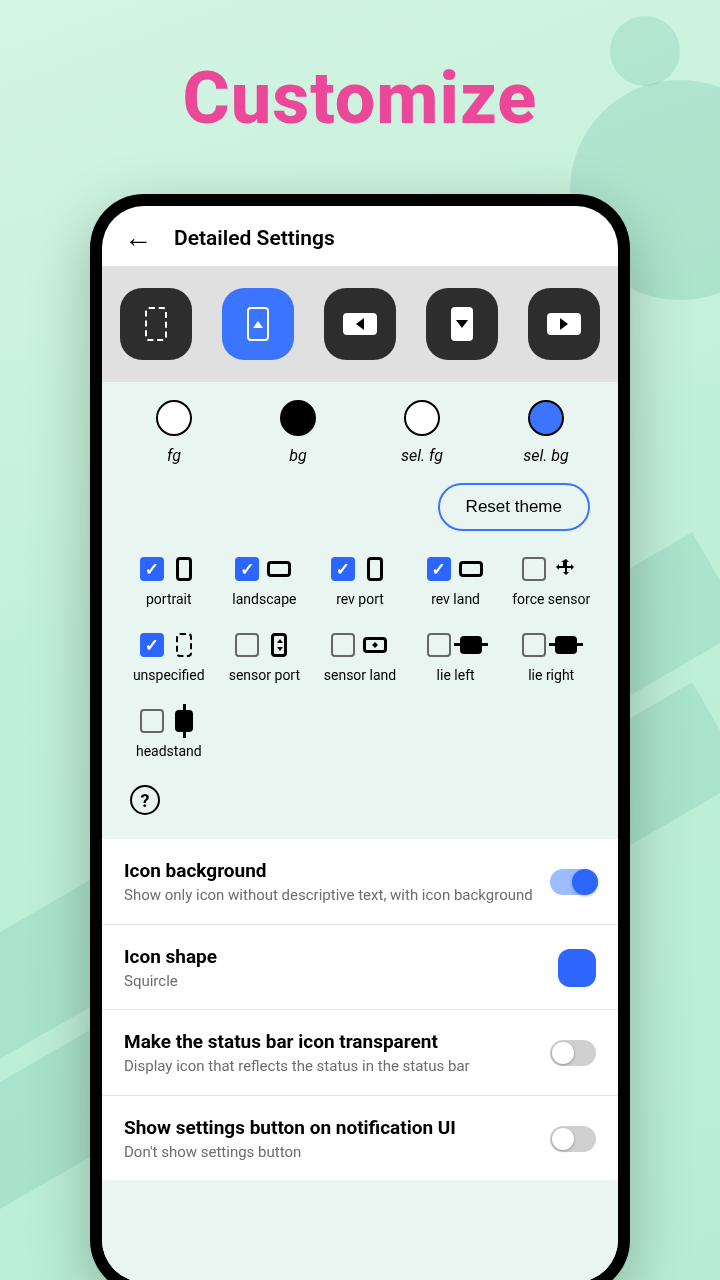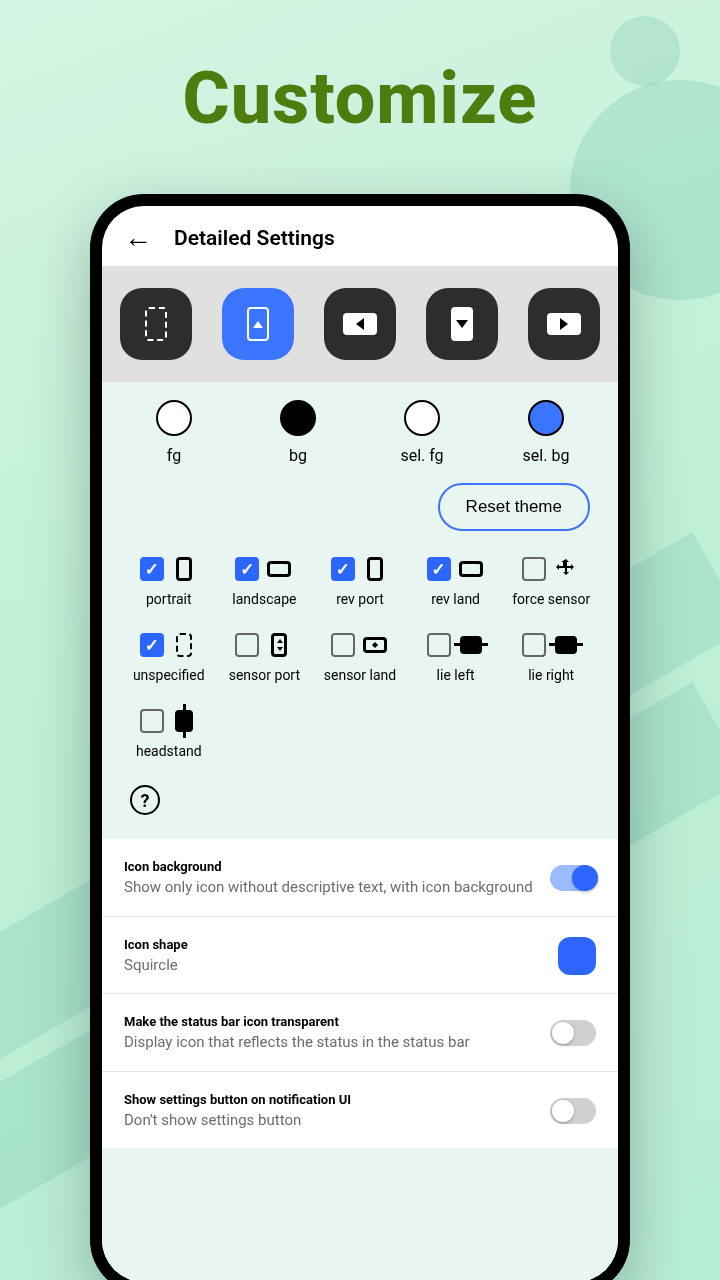--- a/index.html
+++ b/index.html
@@ -12,21 +12,21 @@
     position: relative;
   }
   .bg-circle1{position:absolute;top:80px;right:-70px;width:220px;height:220px;border-radius:50%;background:rgba(0,128,96,.12);}
   .bg-circle2{position:absolute;top:16px;right:40px;width:70px;height:70px;border-radius:50%;background:rgba(0,128,96,.12);}
   .bg-stripe{position:absolute;width:900px;height:110px;background:rgba(0,128,96,.10);transform:rotate(-30deg);}
   .bg-stripe.s1{left:-120px;top:750px;}
   .bg-stripe.s2{left:-120px;top:900px;}
 
   .promo-title{
     position:absolute;top:56px;left:0;right:0;text-align:center;
-    font-size:72px;font-weight:800;color:#4d7c0f;letter-spacing:1px;
+    font-size:72px;font-weight:800;color:#ec4899;letter-spacing:1px;
   }
 
   .phone{
     position:absolute;top:194px;left:50%;transform:translateX(-50%);
     width:540px;height:1100px;background:#000;border-radius:54px;
     padding:12px;
     box-shadow:0 20px 60px rgba(0,0,0,.25);
   }
   .screen{
     width:100%;height:100%;background:#fff;border-radius:42px;
@@ -45,21 +45,21 @@
   .tile-land{width:34px;height:22px;border:2.5px solid #fff;border-radius:4px;background:#fff;display:flex;align-items:center;justify-content:center;}
   .tile-land .tri{width:0;height:0;border-top:6px solid transparent;border-bottom:6px solid transparent;}
   .tile-land.left .tri{border-right:8px solid #000;}
   .tile-land.right .tri{border-left:8px solid #000;}
   .tile-port{width:22px;height:34px;border:2.5px solid #fff;border-radius:4px;background:#fff;display:flex;align-items:center;justify-content:center;}
   .tile-port .tri{width:0;height:0;border-left:6px solid transparent;border-right:6px solid transparent;border-top:8px solid #000;}
   .tile-phone .tri{width:0;height:0;border-left:5px solid transparent;border-right:5px solid transparent;border-bottom:7px solid #fff;}
 
   .content{flex:1;padding:18px 22px;background:#e8f5f0;overflow:hidden;}
 
-  .swatches{display:flex;justify-content:space-between;padding:0 8px;}
+  .swatches{display:flex;justify-content:space-between;padding:0 8px;font-style:italic;}
   .swatch{display:flex;flex-direction:column;align-items:center;gap:10px;width:84px;}
   .circle{width:36px;height:36px;border-radius:50%;border:2px solid #000;}
   .circle.white{background:#fff;}
   .circle.black{background:#000;}
   .circle.blue{background:#3a74ff;}
   .circle.checker{
     background-image:
       linear-gradient(45deg,#bbb 25%,transparent 25%),
       linear-gradient(-45deg,#bbb 25%,transparent 25%),
       linear-gradient(45deg,transparent 75%,#bbb 75%),
@@ -94,21 +94,21 @@
   .bug::after{right:-6px;}
   .gc-icon svg{width:24px;height:24px;}
 
   .bottom-actions{display:flex;justify-content:space-between;align-items:center;margin:26px 6px 0;}
   .help-icon{width:30px;height:30px;border:2.5px solid #000;border-radius:50%;display:flex;align-items:center;justify-content:center;font-weight:bold;font-size:18px;}
 
   .settings-list{margin-top:24px;background:#fff;margin-left:-22px;margin-right:-22px;}
   .set-row{display:flex;align-items:center;justify-content:space-between;padding:20px 22px 18px;border-top:1px solid #e4e4e4;gap:16px;}
   .set-row:first-child{border-top:none;}
   .set-text{flex:1;}
-  .set-title{font-size:13px;font-weight:700;color:#000;margin-bottom:4px;}
+  .set-title{font-size:19px;font-weight:700;color:#000;margin-bottom:4px;}
   .set-sub{font-size:15px;color:#6d6d6d;line-height:1.3;}
   .toggle{width:46px;height:26px;border-radius:14px;background:#d0d0d0;position:relative;flex-shrink:0;}
   .toggle .knob{position:absolute;width:22px;height:22px;border-radius:50%;background:#fff;top:2px;left:2px;box-shadow:0 1px 3px rgba(0,0,0,.3);}
   .toggle.on{background:#9bbcff;}
   .toggle.on .knob{left:auto;right:-2px;background:#2d66ff;width:26px;height:26px;top:0;}
   .squircle{width:38px;height:38px;background:#2d66ff;border-radius:12px;flex-shrink:0;}
 </style>
 </head>
 <body>
 

